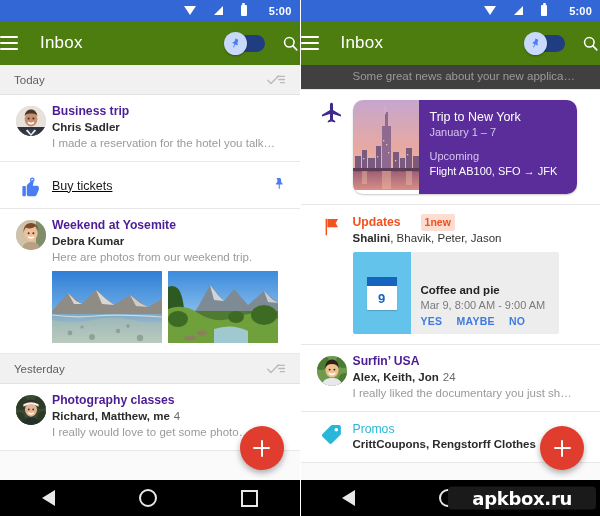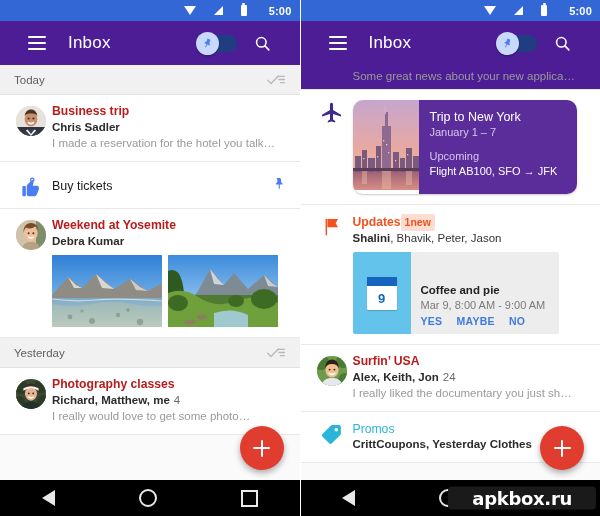--- a/index.html
+++ b/index.html
@@ -11,62 +11,62 @@
   
   .statusbar{height:21px;background:#3367D6;display:flex;align-items:center;justify-content:flex-end;padding-right:8px;box-sizing:border-box;}
   .statusbar .sb-icons{display:flex;align-items:center;gap:18px;}
   .sb-time{color:#fff;font-size:11px;font-weight:bold;letter-spacing:.2px;margin-left:4px;}
   .ic-wifi{width:0;height:0;border-left:6px solid transparent;border-right:6px solid transparent;border-top:9px solid #fff;}
   .ic-signal{width:0;height:0;border-left:9px solid transparent;border-bottom:9px solid #fff;}
   .ic-batt{width:6px;height:11px;background:#fff;border-radius:1px;position:relative;}
   .ic-batt:before{content:"";position:absolute;top:-2px;left:1.5px;width:3px;height:2px;background:#fff;border-radius:1px;}
 
   
-  .appbar{height:44px;background:#4c1d95;display:flex;align-items:center;padding:0 28px;box-sizing:border-box;}
+  .appbar{height:44px;background:#4d7c0f;display:flex;align-items:center;padding:0 0;box-sizing:border-box;}
   .menu-icon{width:18px;height:14px;display:flex;flex-direction:column;justify-content:space-between;cursor:pointer;}
   .menu-icon span{display:block;height:2px;background:#fff;border-radius:1px;}
   .appbar-title{color:#fff;font-size:17px;margin-left:22px;flex:1;letter-spacing:.2px;}
   .toggle{position:relative;width:38px;height:17px;background:#1F3D80;border-radius:9px;margin-right:16px;cursor:pointer;}
   .toggle .knob{position:absolute;left:-3px;top:-3px;width:23px;height:23px;border-radius:50%;background:#C8D9FB;display:flex;align-items:center;justify-content:center;box-shadow:0 1px 2px rgba(0,0,0,.3);}
   .knob svg{display:block;}
   .search-icon{cursor:pointer;display:flex;align-items:center;}
 
   
   .content{position:absolute;top:65px;left:0;right:0;bottom:36px;background:#FAFAFA;overflow:hidden;}
   .section-head{height:30px;background:#F1F1F1;border-bottom:1px solid #E2E2E2;display:flex;align-items:center;padding:0 14px;box-sizing:border-box;}
   .section-head .label{font-size:11.5px;color:#606060;flex:1;}
   .row{background:#fff;border-bottom:1px solid #E8E8E8;display:flex;padding:9px 12px 10px 10px;box-sizing:border-box;position:relative;}
   .row .gutter{width:42px;flex:0 0 42px;display:flex;justify-content:center;padding-top:2px;}
   .avatar{width:30px;height:30px;border-radius:50%;overflow:hidden;position:relative;background:#cfcfcf;}
   .avatar .av-inner{position:absolute;inset:0;}
   .row .body{flex:1;min-width:0;padding-right:4px;}
-  .subject{font-size:12.2px;font-weight:bold;color:#b91c1c;line-height:15px;margin-bottom:1px;white-space:nowrap;overflow:hidden;text-overflow:ellipsis;}
+  .subject{font-size:12.2px;font-weight:bold;color:#4c1d95;line-height:15px;margin-bottom:1px;white-space:nowrap;overflow:hidden;text-overflow:ellipsis;}
   .senders{font-size:11.5px;font-weight:bold;color:#2b2b2b;line-height:15px;white-space:nowrap;overflow:hidden;}
   .senders .cnt{font-weight:normal;color:#6b6b6b;margin-left:4px;margin-top:8px;}
   .senders .lite{font-weight:normal;color:#333;}
   .snippet{font-size:11.5px;color:#9a9a9a;line-height:15px;margin-top:1px;white-space:nowrap;overflow:hidden;text-overflow:ellipsis;}
-  .row.compact{padding-top:12px;align-items:center;}
+  .row.compact{padding-top:12px;align-items:center;text-decoration:underline;}
   .row.compact .subject{font-size:12.5px;font-weight:normal;color:#1b1b1b;margin:0;}
   .pin-right{position:absolute;right:14px;top:50%;transform:translateY(-50%);}
 
   
   .photos{display:flex;gap:6px;margin-top:6px;}
   .photo{width:110px;height:72px;border-radius:1px;overflow:hidden;position:relative;background:#9ab;}
 
   
   .tripcard{display:flex;width:224px;border-radius:10px;overflow:hidden;box-shadow:0 1px 2px rgba(0,0,0,.22);margin-top:1px;}
   .trip-thumb{width:66px;flex:0 0 66px;position:relative;overflow:hidden;}
   .trip-info{flex:1;background:#5B2D9B;color:#fff;padding:9px 10px 10px 11px;box-sizing:border-box;}
   .trip-title{font-size:12.5px;line-height:16px;}
   .trip-dates{font-size:11px;color:#D7C6EC;line-height:15px;}
   .trip-up{font-size:11px;color:#D7C6EC;line-height:15px;margin-top:9px;}
   .trip-flight{font-size:11px;line-height:15px;}
 
   
-  .clu-title{font-size:12.2px;font-weight:bold;color:#F4511E;display:flex;align-items:center;gap:0;line-height:15px;}
+  .clu-title{font-size:12.2px;font-weight:bold;color:#F4511E;display:flex;align-items:center;gap:20px;line-height:15px;}
   .badge-new{background:#FBDDD1;color:#F4511E;font-size:10.5px;font-weight:bold;padding:1px 4px;border-radius:2px;}
   .promo-title{font-size:12.2px;color:#29B6D8;line-height:16px;}
 
   
   .calcard{display:flex;width:206px;background:#EDEDED;border-radius:2px;overflow:hidden;margin-top:6px;}
   .cal-thumb{width:58px;flex:0 0 58px;background:#63C3EA;display:flex;align-items:center;justify-content:center;}
   .cal-glyph{width:30px;height:33px;background:#fff;border-radius:1px;position:relative;box-shadow:0 1px 1px rgba(0,0,0,.18);}
   .cal-glyph .cal-top{position:absolute;top:0;left:0;right:0;height:9px;background:#1565C0;}
   .cal-glyph .cal-num{position:absolute;top:10px;left:0;right:0;bottom:0;display:flex;align-items:center;justify-content:center;font-size:13px;font-weight:bold;color:#1565C0;}
   .cal-info{flex:1;padding:3px 8px 7px 10px;box-sizing:border-box;margin-top:28px;}
@@ -81,21 +81,21 @@
   .fab:before{width:17px;height:2px;}
   .fab:after{width:2px;height:17px;}
 
   
   .navbar{position:absolute;left:0;right:0;bottom:0;height:36px;background:#000;display:flex;align-items:center;justify-content:space-around;z-index:7;}
   .nav-back{width:0;height:0;border-top:8px solid transparent;border-bottom:8px solid transparent;border-right:13px solid #E8E8E8;cursor:pointer;}
   .nav-home{width:14px;height:14px;border:2px solid #E8E8E8;border-radius:50%;cursor:pointer;}
   .nav-recent{width:13px;height:13px;border:2px solid #E8E8E8;cursor:pointer;}
   .watermark{position:absolute;right:4px;top:50%;transform:translateY(-50%);background:#1a1a1a;color:#fff;font-family:"DejaVu Sans",sans-serif;font-weight:bold;font-size:18px;padding:1px 24px;border-radius:4px;letter-spacing:-.3px;z-index:8;}
 
-  .top-snippet{background:#4c1d95;padding:5px 14px 7px 52px;font-size:11.5px;color:#9a9a9a;border-bottom:1px solid #E8E8E8;box-sizing:border-box;white-space:nowrap;overflow:hidden;}
+  .top-snippet{background:#404040;padding:5px 14px 7px 52px;font-size:11.5px;color:#9a9a9a;border-bottom:1px solid #E8E8E8;box-sizing:border-box;white-space:nowrap;overflow:hidden;}
 
   .sweep{opacity:.45;}
 </style>
 </head>
 <body>
 
 <div class="stage">
 
   <div class="phone left">
 
@@ -194,20 +194,21 @@
               <path d="M7.6 13c-.6-6 2.6-10 7.4-10s8 4 7.4 10c.4-4-2-5.6-3.4-6.4-2.2 2.2-6.8 2.6-9 1-1.2 1.2-2.2 3-2.4 5.4z" fill="#7A4B2A"></path>
               <circle cx="12.6" cy="13.2" r="1" fill="#46301F"></circle>
               <circle cx="17.4" cy="13.2" r="1" fill="#46301F"></circle>
               <path d="M12.6 17q2.4 2 4.8 0" fill="none" stroke="#fff" stroke-width="1.6" stroke-linecap="round"></path>
             </svg>
           </div>
         </div>
         <div class="body">
           <div class="subject">Weekend at Yosemite</div>
           <div class="senders">Debra Kumar</div>
+          <div class="snippet">Here are photos from our weekend trip.</div>
           <div class="photos">
             <div class="photo">
               <svg viewBox="0 0 110 72" width="110" height="72">
                 <defs>
                     <linearGradient id="sky1" x1="0" y1="0" x2="0" y2="1">
                       <stop offset="0" stop-color="#2F7FD6"></stop>
                       <stop offset="1" stop-color="#9FD0F2"></stop>
                     </linearGradient>
                 <linearGradient id="wat1" x1="0" y1="0" x2="0" y2="1">
                       <stop offset="0" stop-color="#7FA9C4"></stop>
@@ -475,21 +476,21 @@
 
       <div class="row">
         <div class="gutter">
           <svg width="23" height="23" viewBox="0 0 24 24">
             <path fill="#29B6D8" d="M2.6 11.4 11.4 2.6c.4-.4.9-.6 1.4-.6h7c1.1 0 2 .9 2 2v7c0 .5-.2 1-.6 1.4l-8.8 8.8c-.8.8-2 .8-2.8 0l-6.9-6.9c-.9-.8-.9-2.1-.1-2.9z"></path>
             <circle cx="17" cy="7" r="1.9" fill="#fff"></circle>
           </svg>
         </div>
         <div class="body">
           <div class="promo-title">Promos</div>
-          <div class="senders">CrittCoupons, Yesterday Clothes</div>
+          <div class="senders">CrittCoupons, Rengstorff Clothes</div>
         </div>
       </div>
 
     </div>
 
     <div class="fab"></div>
 
     <div class="navbar">
       <div class="nav-back"></div>
       <div class="nav-home"></div>

